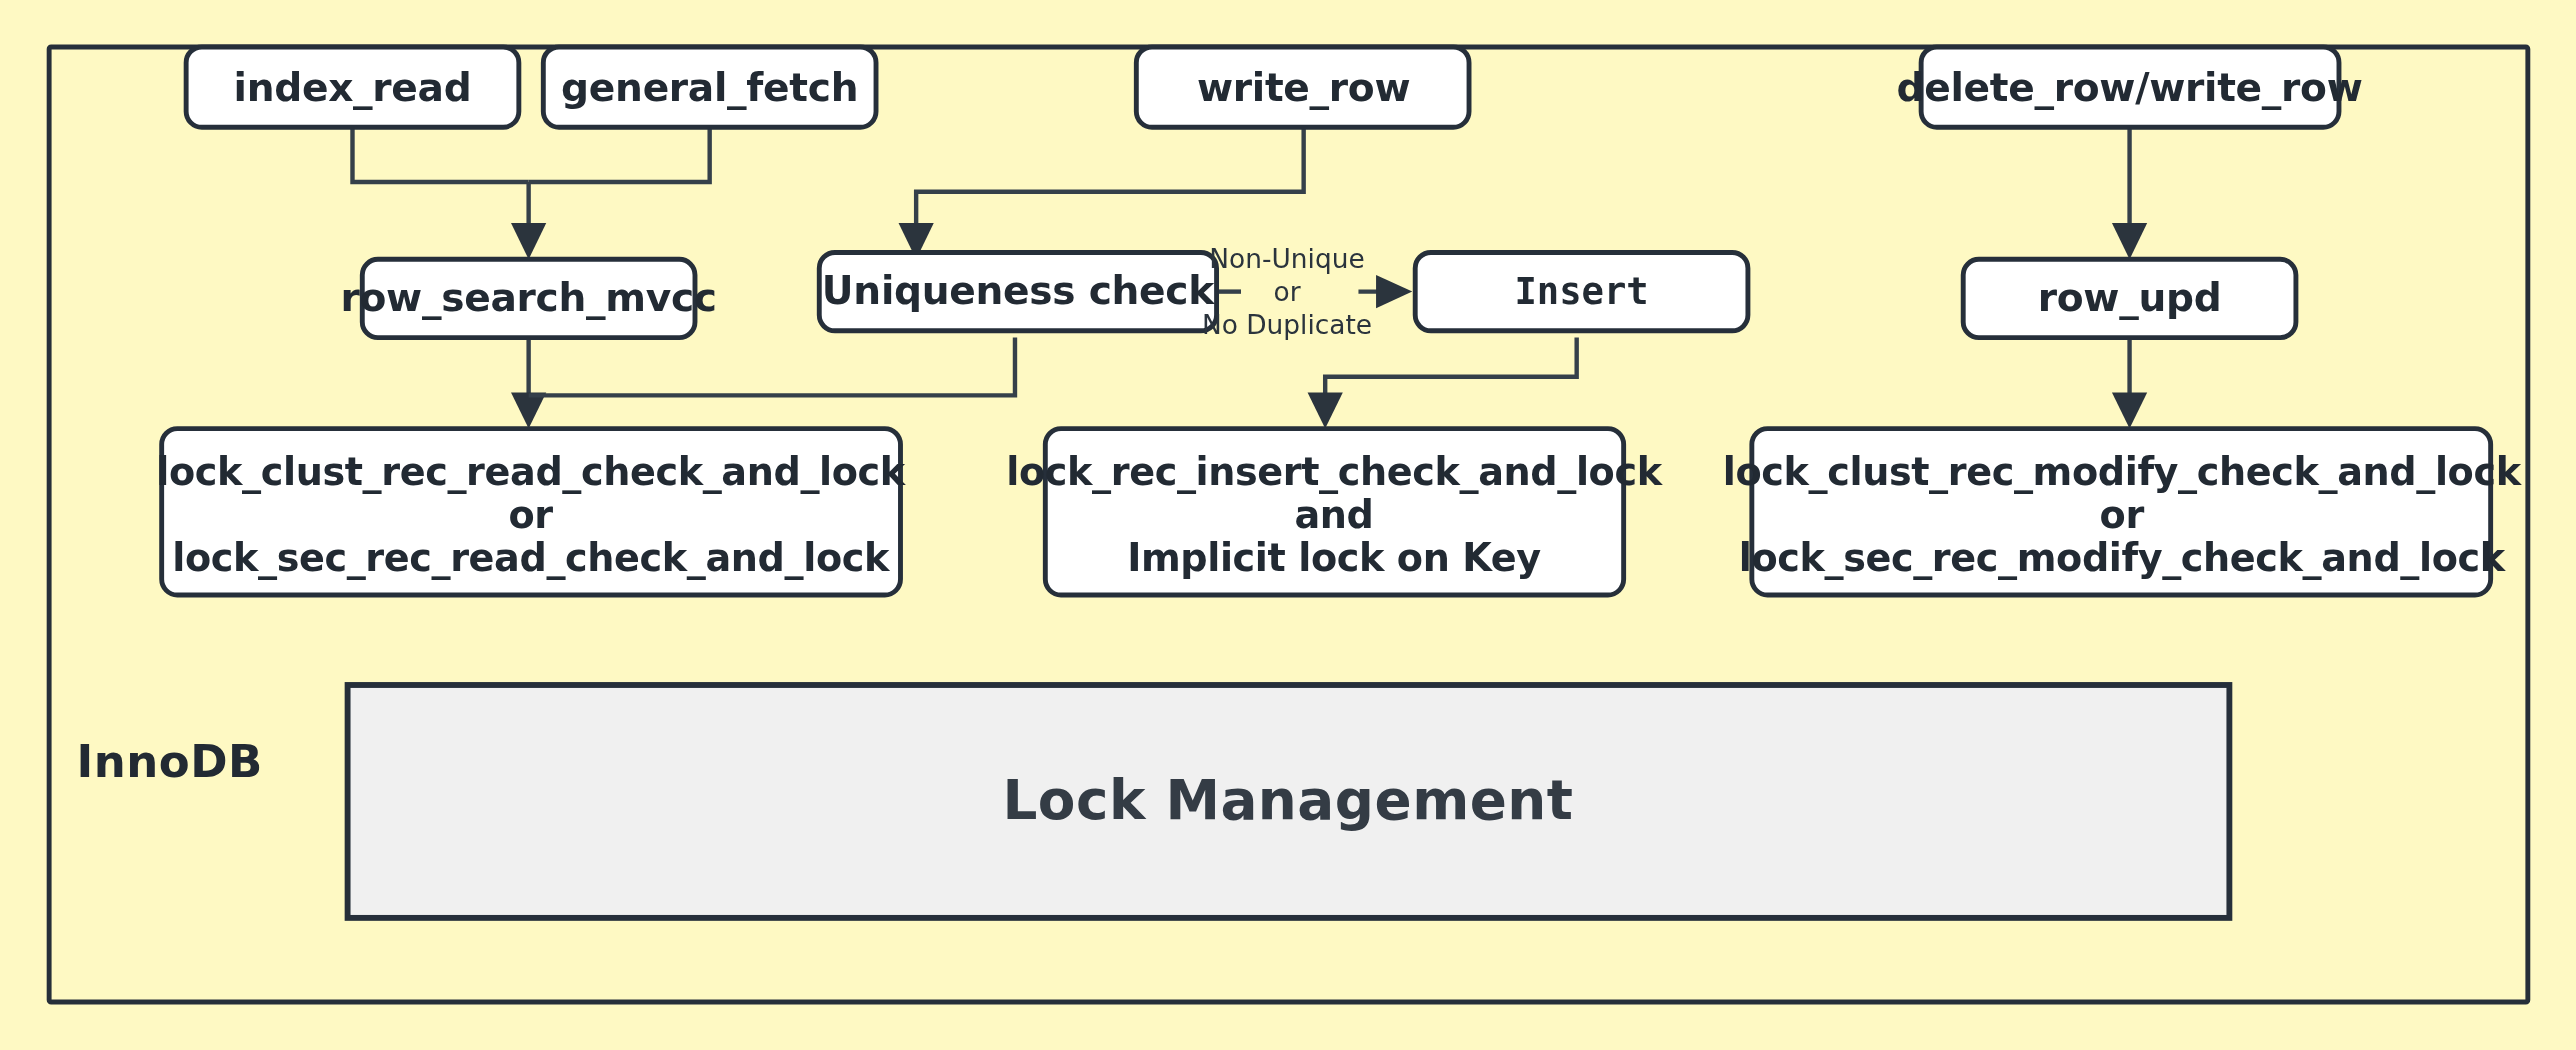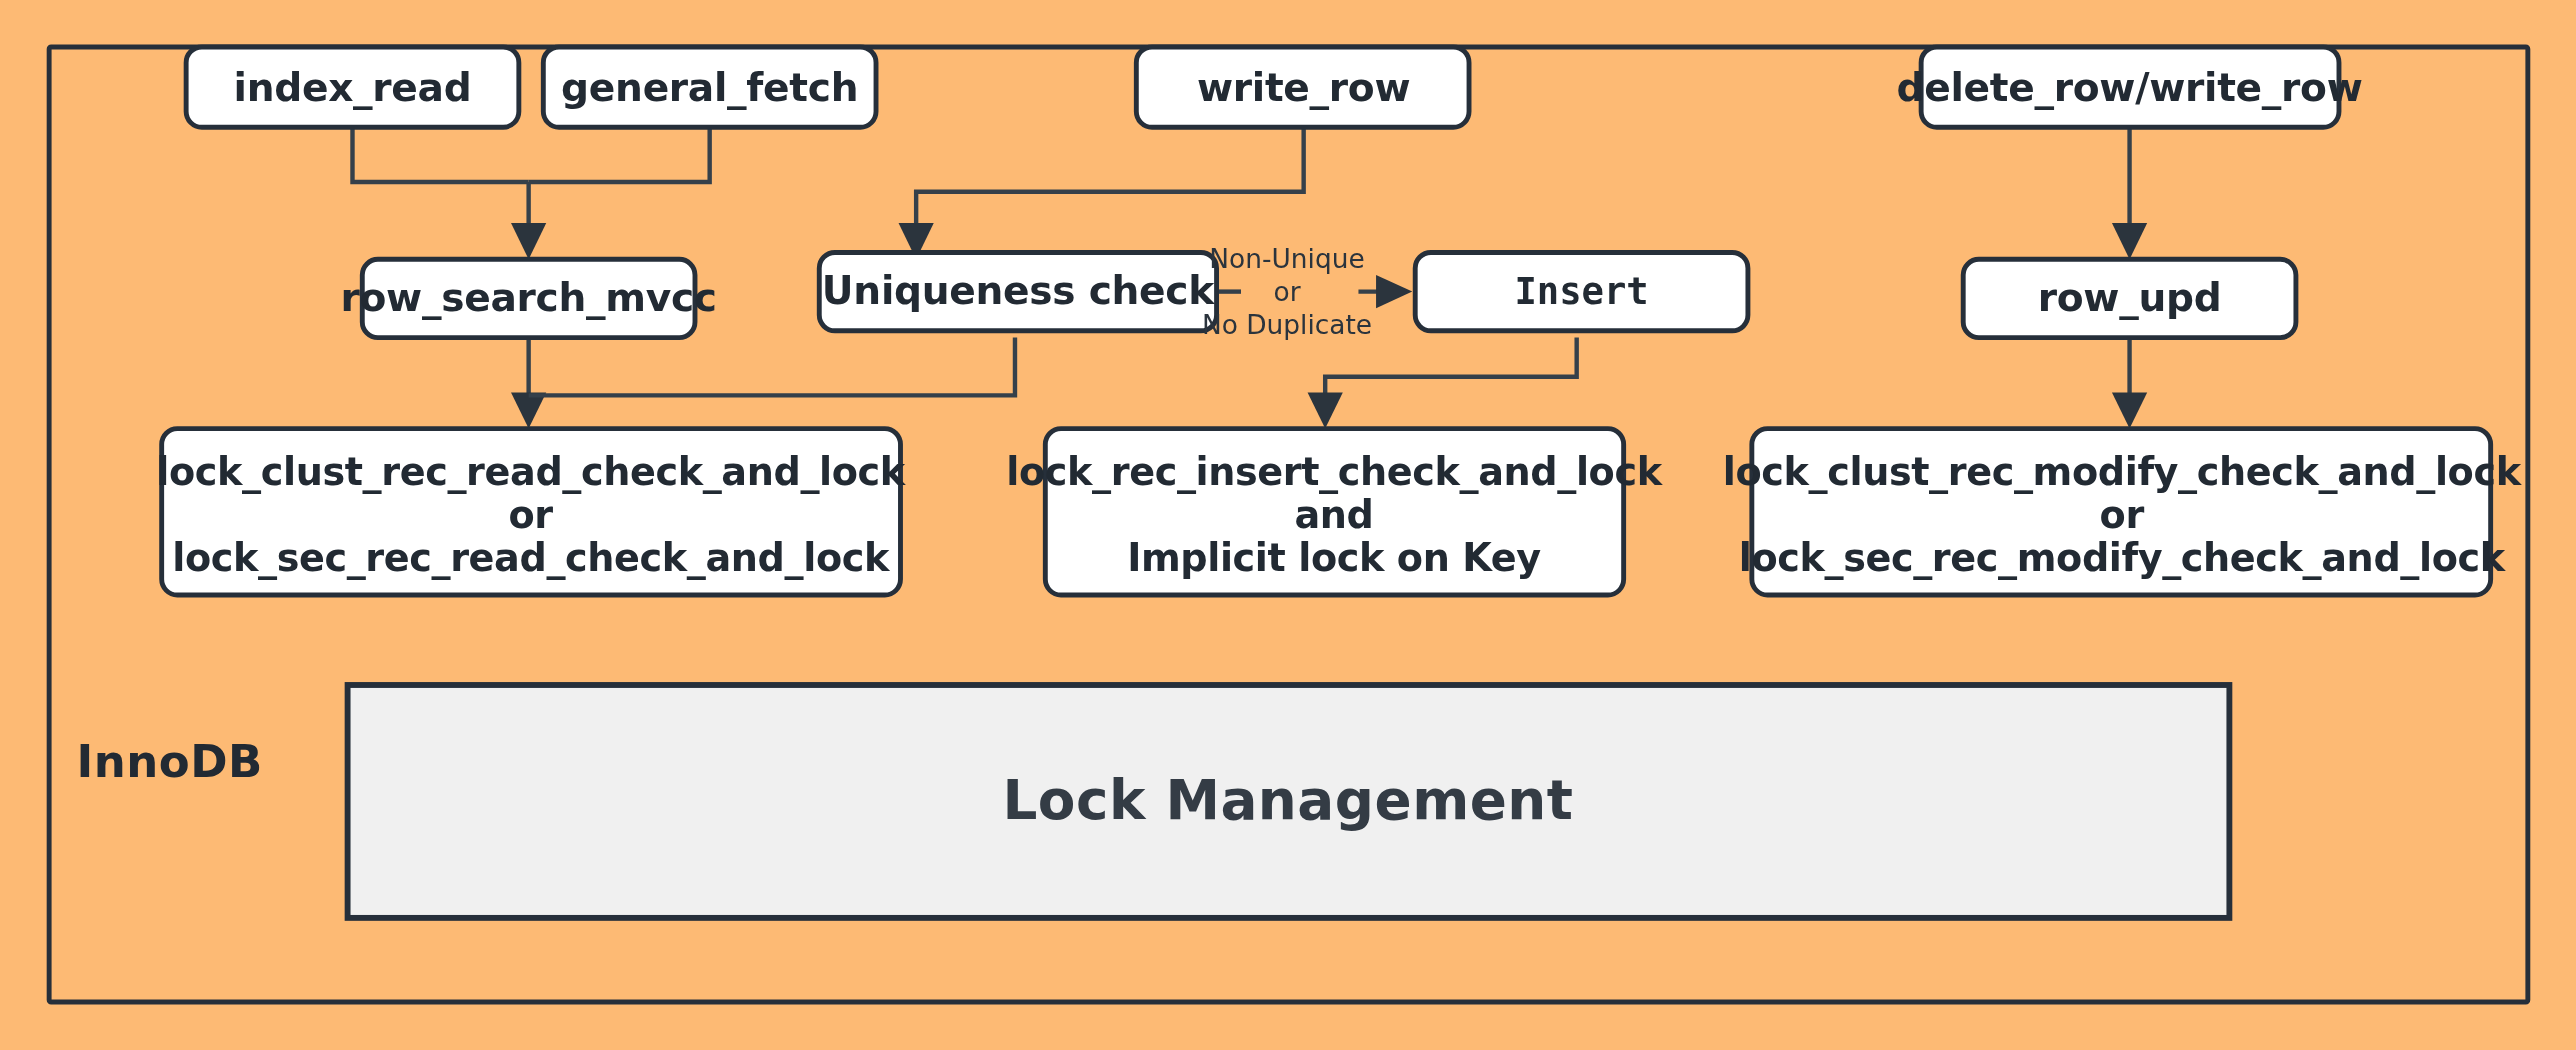--- a/index.html
+++ b/index.html
@@ -1,20 +1,20 @@
 <!DOCTYPE html>
 <html><head>
 <meta charset="utf-8">
 <style>
   html,body{margin:0;padding:0;background:#ffffff;}
   body{
     width:2576px;height:1050px;overflow:hidden;
     font-family:"DejaVu Sans",sans-serif;
   }
-  #stage{position:relative;width:2576px;height:1050px;background:#fdba74;}
+  #stage{position:relative;width:2576px;height:1050px;background:#fef9c3;}
   svg#diagram{position:absolute;left:0;top:0;width:2576px;height:1050px;display:block;}
 
   .frame{fill:none;stroke:#262f3a;stroke-width:5;}
   .node-box{fill:#ffffff;stroke:#262f3a;stroke-width:5;}
   .panel-box{fill:#f0f0f0;stroke:#262f3a;stroke-width:6;}
   .edge{fill:none;stroke:#35404a;stroke-width:4.5;stroke-linecap:butt;stroke-linejoin:miter;}
   .arrowhead{fill:#2b343d;stroke:none;}
 
   text{ dominant-baseline:middle; }
   .t-node{

